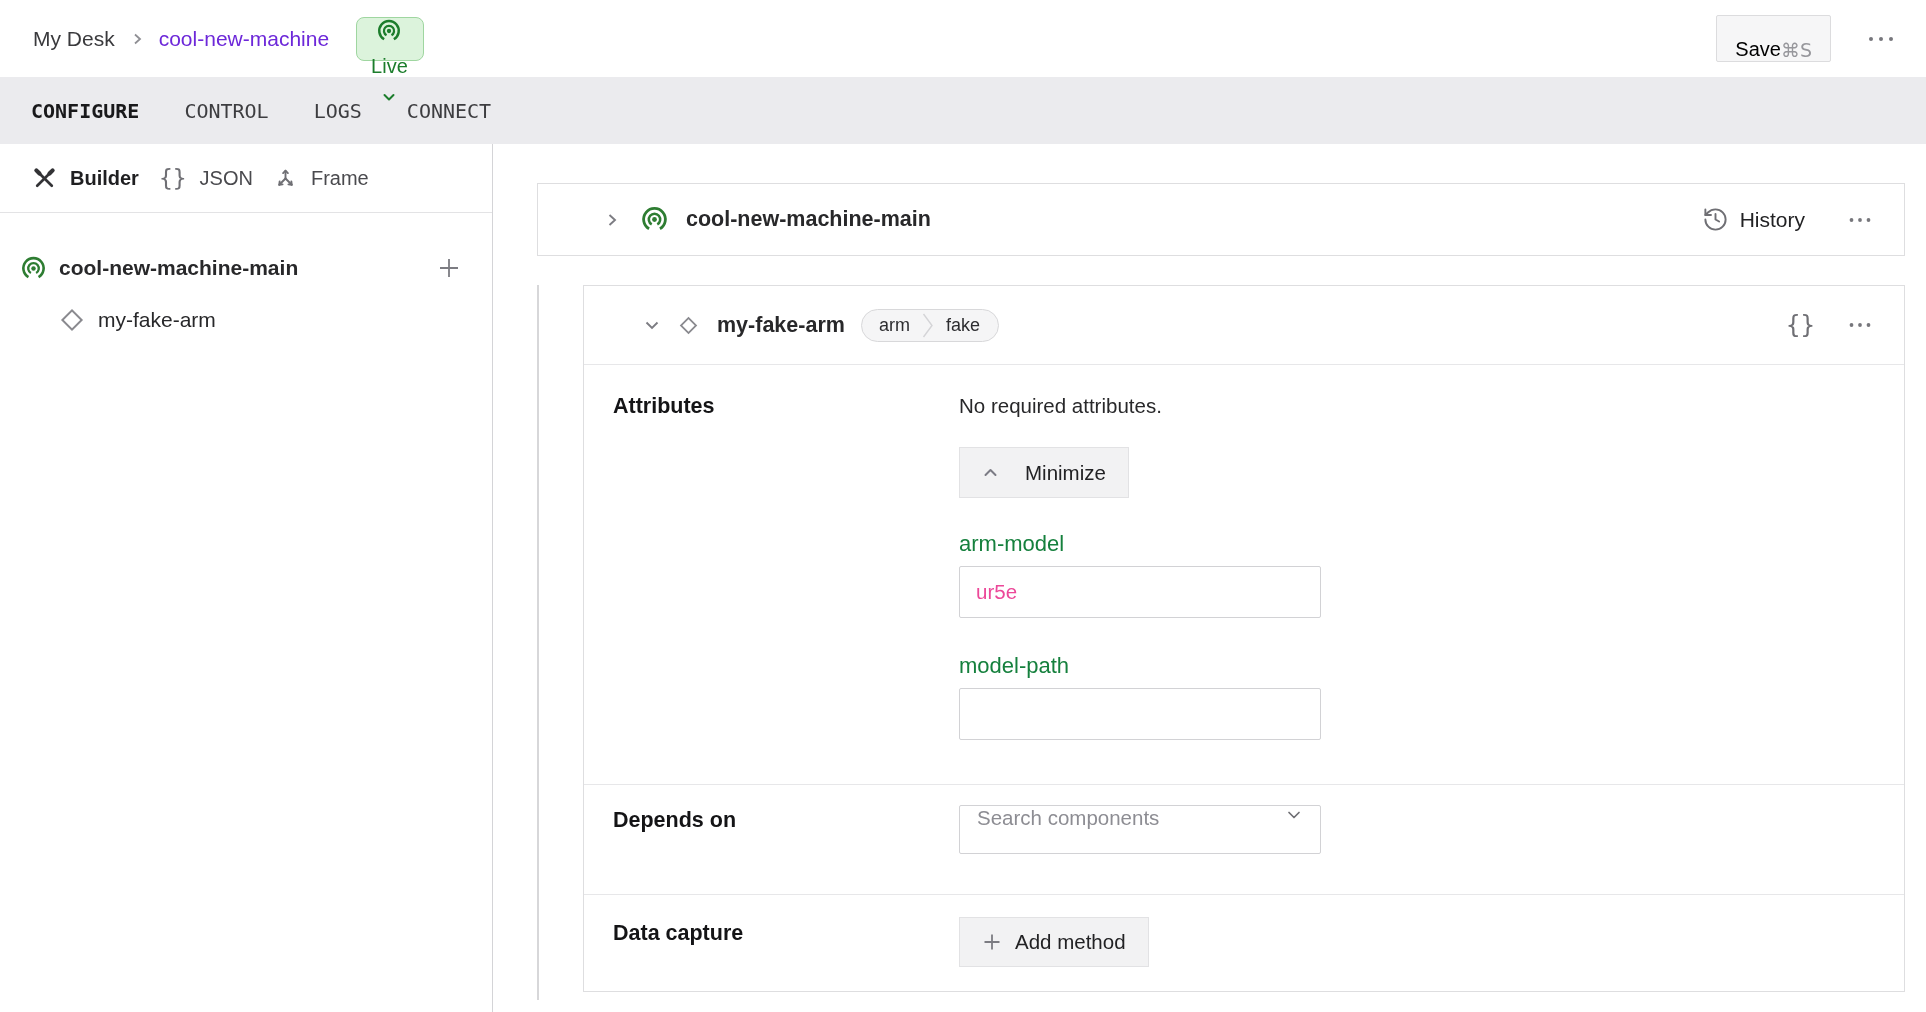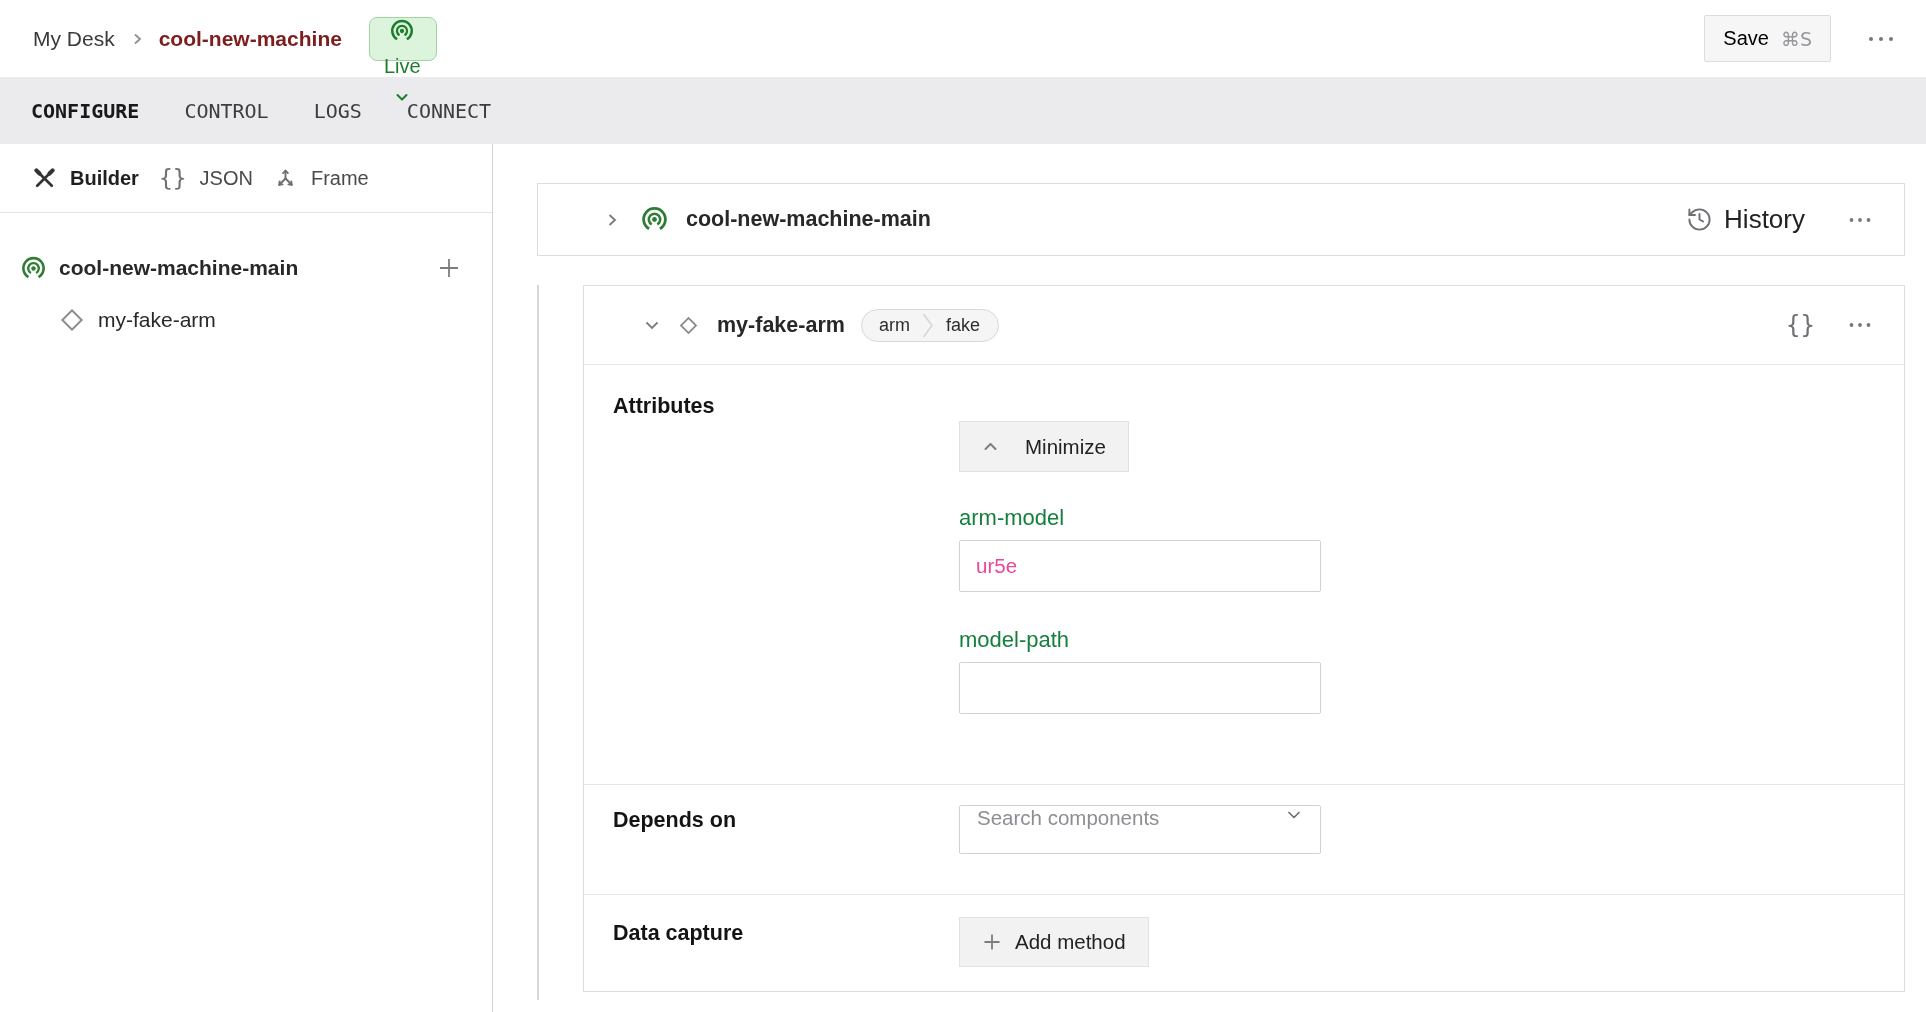--- a/index.html
+++ b/index.html
@@ -3,26 +3,26 @@
 <meta charset="utf-8">
 <style>
   * { margin:0; padding:0; box-sizing:border-box; }
   html,body { width:1926px; height:1012px; overflow:hidden; background:#fff;
     font-family:"Liberation Sans", sans-serif; color:#28282a; }
 
   
   .topbar { height:77px; display:flex; align-items:center; padding:0 31px 0 33px; background:#fff; }
   .breadcrumb { display:flex; align-items:center; gap:15px; font-size:21px; }
   .bc-parent { color:#3a3a3d; cursor:pointer; }
-  .bc-current { font-weight:700; color:#7f1d1d; }
+  .bc-current { font-weight:400; color:#6d28d9; }
   .live-badge { margin-left:27px; display:flex; align-items:center; gap:11px;
     background:#dcf3dc; border:1px solid #9fd6a0; border-radius:8px;
     height:44px; padding:0 15px 0 14px; color:#1c7d2c; font-size:20px; cursor:pointer;flex-direction:column; }
   .topbar-spacer { flex:1; }
-  .save-btn { display:flex; align-items:center; gap:12px; height:47px; padding:0 18px;
+  .save-btn { display:flex; align-items:flex-end; height:47px; padding:0 18px;
     background:#f6f6f7; border:1px solid #dcdcde; border-radius:2px; font-size:20px; cursor:pointer; }
   .save-kbd { color:#97979c; font-family:"DejaVu Sans", sans-serif; font-size:19px; }
   .icon-btn { display:flex; align-items:center; justify-content:center; cursor:pointer; background:none; border:none; }
   .topbar .icon-btn { margin-left:36px; }
 
   
   .tabbar { height:67px; background:#ebebee; display:flex; align-items:center;
     padding-left:31px; gap:45px; font-family:"DejaVu Sans Mono", monospace;
     font-size:20px; color:#3d3d40; }
   .tab { cursor:pointer; }
@@ -45,21 +45,21 @@
   .tree-child-row { height:52px; display:flex; align-items:center; padding-left:57px;
     gap:11px; font-size:21px; cursor:pointer; }
 
   .panel { flex:1; position:relative; background:#fff; }
 
   .machine-card { position:absolute; left:44px; right:21px; top:39px; height:73px;
     border:1px solid #dedee0; background:#fff; display:flex; align-items:center;
     padding:0 32px 0 23px; }
   .machine-title { font-weight:700; font-size:21.5px; margin-left:17px; }
   .card-spacer { flex:1; }
-  .history-btn { display:flex; align-items:center; gap:11px; font-size:26px;
+  .history-btn { display:flex; align-items:center; gap:11px; font-size:21px;
     color:#222224; cursor:pointer; }
   .machine-card .icon-btn { margin-left:43px; }
 
   .connector { position:absolute; left:44px; top:141px; width:2px; height:715px; background:#d7d7d9; }
 
   .sub-card { position:absolute; left:90px; right:21px; top:141px; height:707px;
     border:1px solid #dedee0; background:#fff; }
   .sub-header { height:79px; display:flex; align-items:center; padding:0 32px 0 26px;
     border-bottom:1px solid #e7e7e9; }
   .sub-title { font-weight:700; font-size:21.5px; margin-left:17px; }
@@ -271,20 +271,21 @@
               <circle cx="3.5" cy="4" r="1.9" fill="#77777c"></circle>
               <circle cx="12" cy="4" r="1.9" fill="#77777c"></circle>
               <circle cx="20.5" cy="4" r="1.9" fill="#77777c"></circle>
             </svg>
         </span>
       </div>
 
       <div class="section sec-attributes">
         <h3>Attributes</h3>
         <div>
+          <div class="empty-note">No required attributes.</div>
           <button class="gray-btn minimize-btn">
             <span>
               <svg width="17" height="17" viewBox="0 0 17 17">
                   <polyline points="3.5,11 8.5,6 13.5,11" fill="none" stroke="#7c7c85" stroke-width="2" stroke-linecap="round" stroke-linejoin="round"></polyline>
                 </svg>
             </span>
             <span>Minimize</span>
           </button>
           <div class="field-label">arm-model</div>
           <input class="text-input" type="text" value="ur5e" style="">

